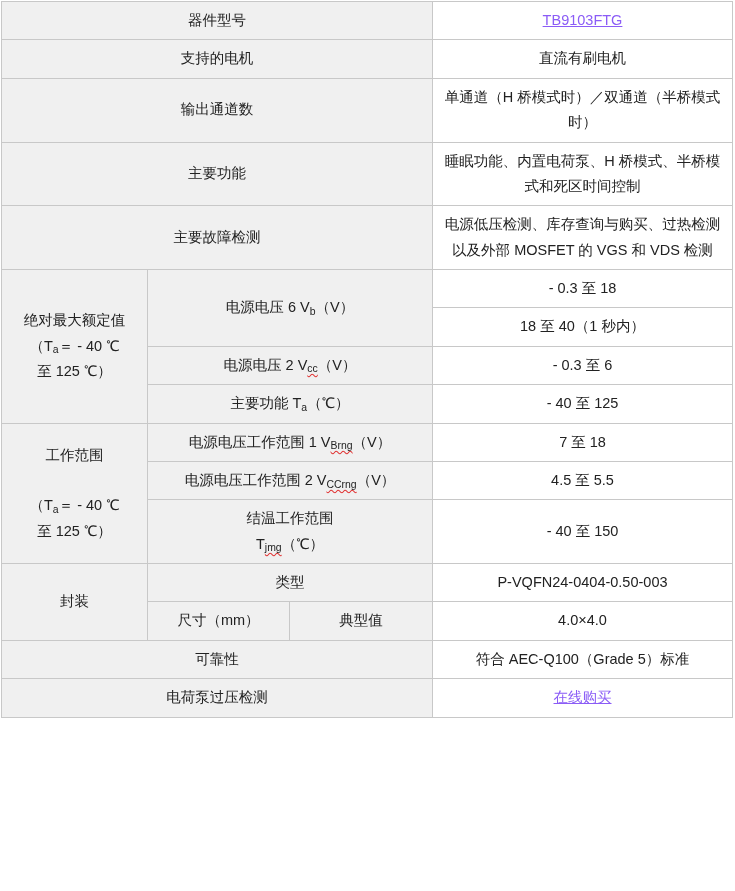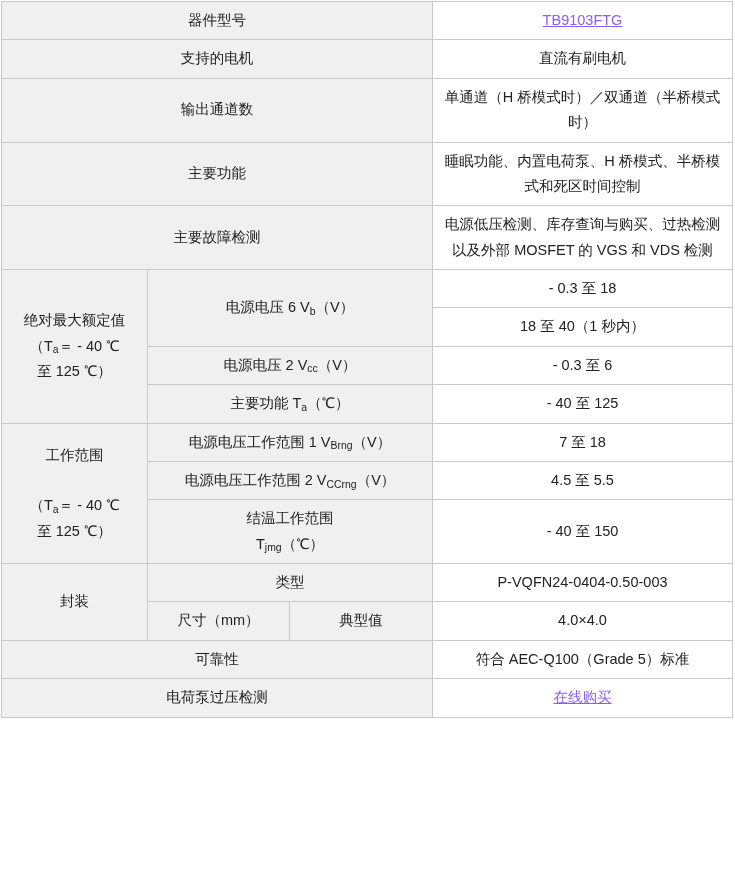--- a/index.html
+++ b/index.html
@@ -37,20 +37,21 @@
     color: #8b5cf6;
     text-decoration: underline;
   }
   sub {
     font-size: 0.72em;
     vertical-align: baseline;
     position: relative;
     top: 0.26em;
   }
   .spell {
+    text-decoration: underline;
     text-decoration-style: wavy;
     text-decoration-color: #e03030;
     text-decoration-skip-ink: none;
   }
 </style>
 </head>
 <body>
 
 <table class="spec">
   <colgroup>

